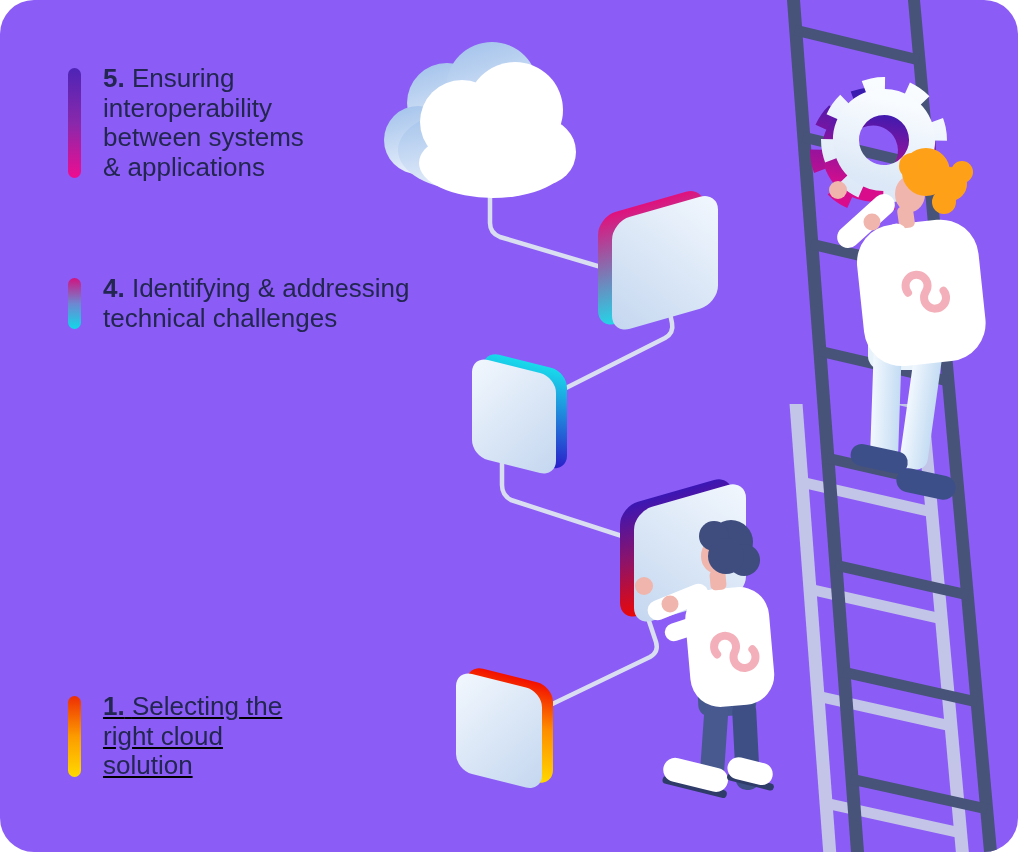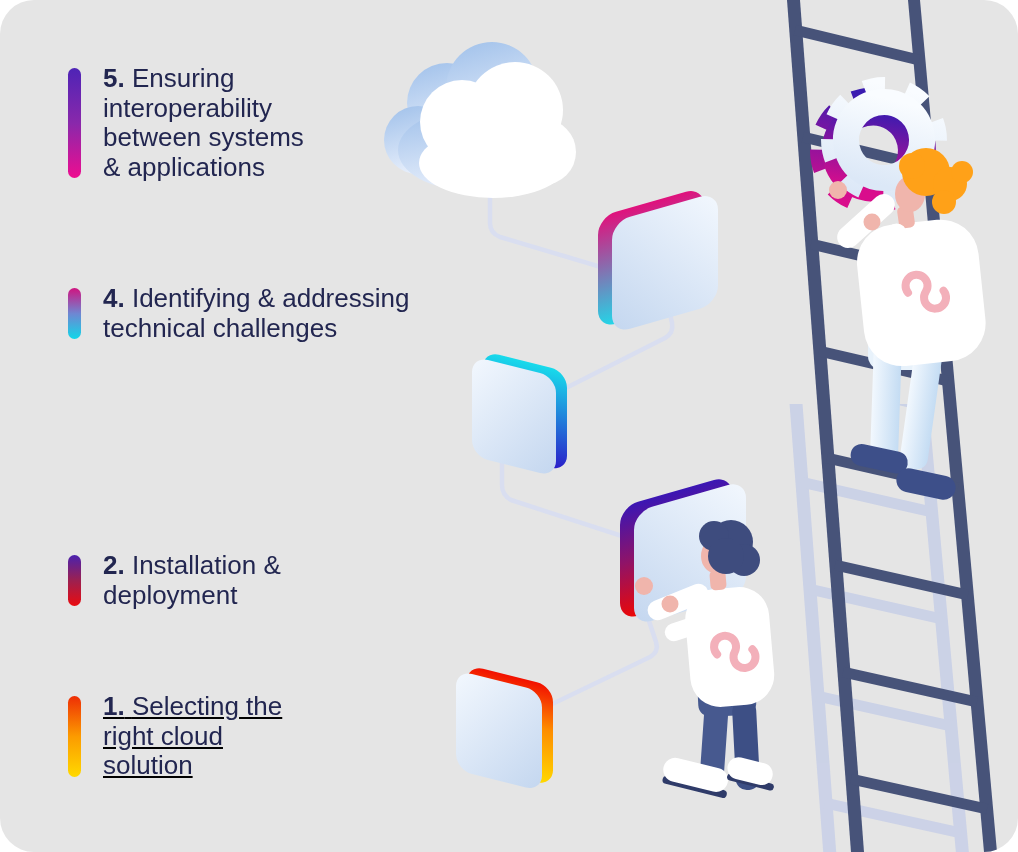--- a/index.html
+++ b/index.html
@@ -1,26 +1,26 @@
 <!DOCTYPE html>
 <html><head>
 <meta charset="utf-8">
 <style>
   html,body{margin:0;padding:0;background:#ffffff;}
   .canvas{
     position:relative;width:1018px;height:852px;
-    background:#e5e5e5;border-radius:34px;overflow:hidden;
+    background:#8b5cf6;border-radius:34px;overflow:hidden;
     font-family:"Liberation Sans",sans-serif;
   }
   .step{position:absolute;left:68px;display:flex;gap:22px;}
   .step .bar{width:13px;border-radius:8px;flex:none;margin:4px 0;}
   .step .txt{font-size:26px;line-height:29.5px;color:#222650;white-space:pre-line;}
   .step .num{font-weight:700;}
   #step-5{top:64px;}
-  #step-4{top:284px;}
+  #step-4{top:274px;}
   #step-3{top:408px;}
   #step-2{top:551px;}
   #step-1{top:692px;text-decoration:underline;}
   svg.illu{position:absolute;left:0;top:0;}
 </style>
 </head>
 <body>
 
 <div class="canvas">
 
@@ -215,22 +215,20 @@
 
   <div class="step" id="step-4">
     <div class="bar" style="background: linear-gradient(rgb(208, 20, 128) 0%, rgb(111, 134, 210) 50%, rgb(17, 215, 233) 100%);"></div>
     <div class="txt"><span class="num">4.</span> <span>Identifying &amp; addressing
 technical challenges</span></div>
   </div>
 
 
   <div class="step" id="step-2">
     <div class="bar" style="background: linear-gradient(rgb(74, 34, 174) 0%, rgb(156, 32, 80) 50%, rgb(234, 11, 16) 100%);"></div>
-    <div class="txt"><span class="num">2.</span> <span>Installation &amp;
-deployment</span></div>
   </div>
 
   <div class="step" id="step-1">
     <div class="bar" style="background: linear-gradient(rgb(238, 46, 5) 0%, rgb(252, 155, 0) 50%, rgb(255, 217, 0) 100%);"></div>
     <div class="txt"><span class="num">1.</span> <span>Selecting the
 right cloud
 solution</span></div>
   </div>
 
 </div>

